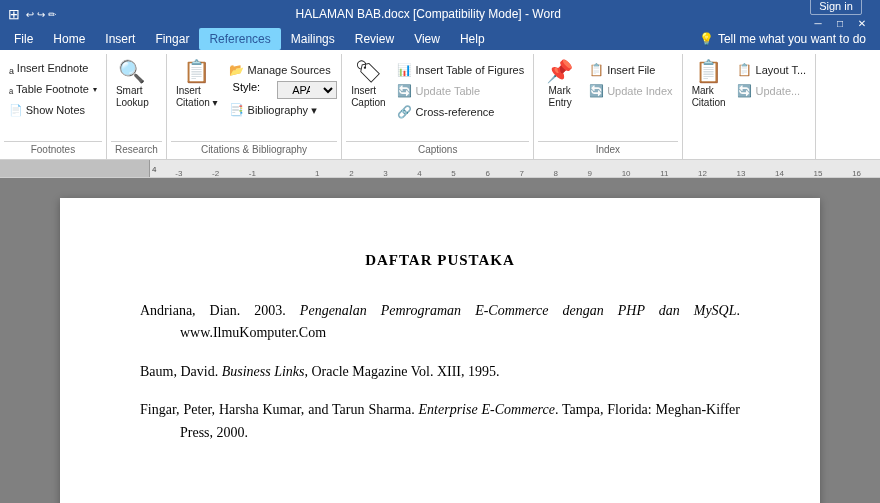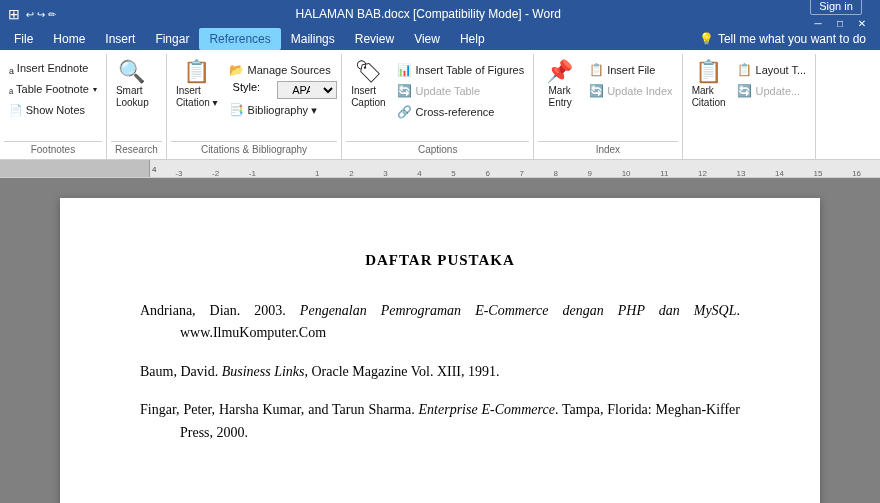--- a/index.html
+++ b/index.html
@@ -445,20 +445,20 @@
 
 <div class="doc-area">
   <div class="page">
     <div class="page-title">DAFTAR PUSTAKA</div>
 
     <div class="ref-entry">
       <span>Andriana, Dian. 2003. </span><em>Pengenalan Pemrograman E-Commerce dengan PHP dan MySQL</em><span>. www.IlmuKomputer.Com</span>
     </div>
 
     <div class="ref-entry">
-      <span>Baum, David. </span><em>Business Links</em><span>, Oracle Magazine Vol. XIII, 1991.</span>
+      <span>Baum, David. </span><em>Business Links</em><span>, Oracle Magazine Vol. XIII, 1995.</span>
     </div>
 
     <div class="ref-entry">
       <span>Fingar, Peter, Harsha Kumar, and Tarun Sharma. </span><em>Enterprise E-Commerce</em><span>. Tampa, Florida: Meghan-Kiffer Press, 2000.</span>
     </div>
   </div>
 </div>
 
 </body></html>

